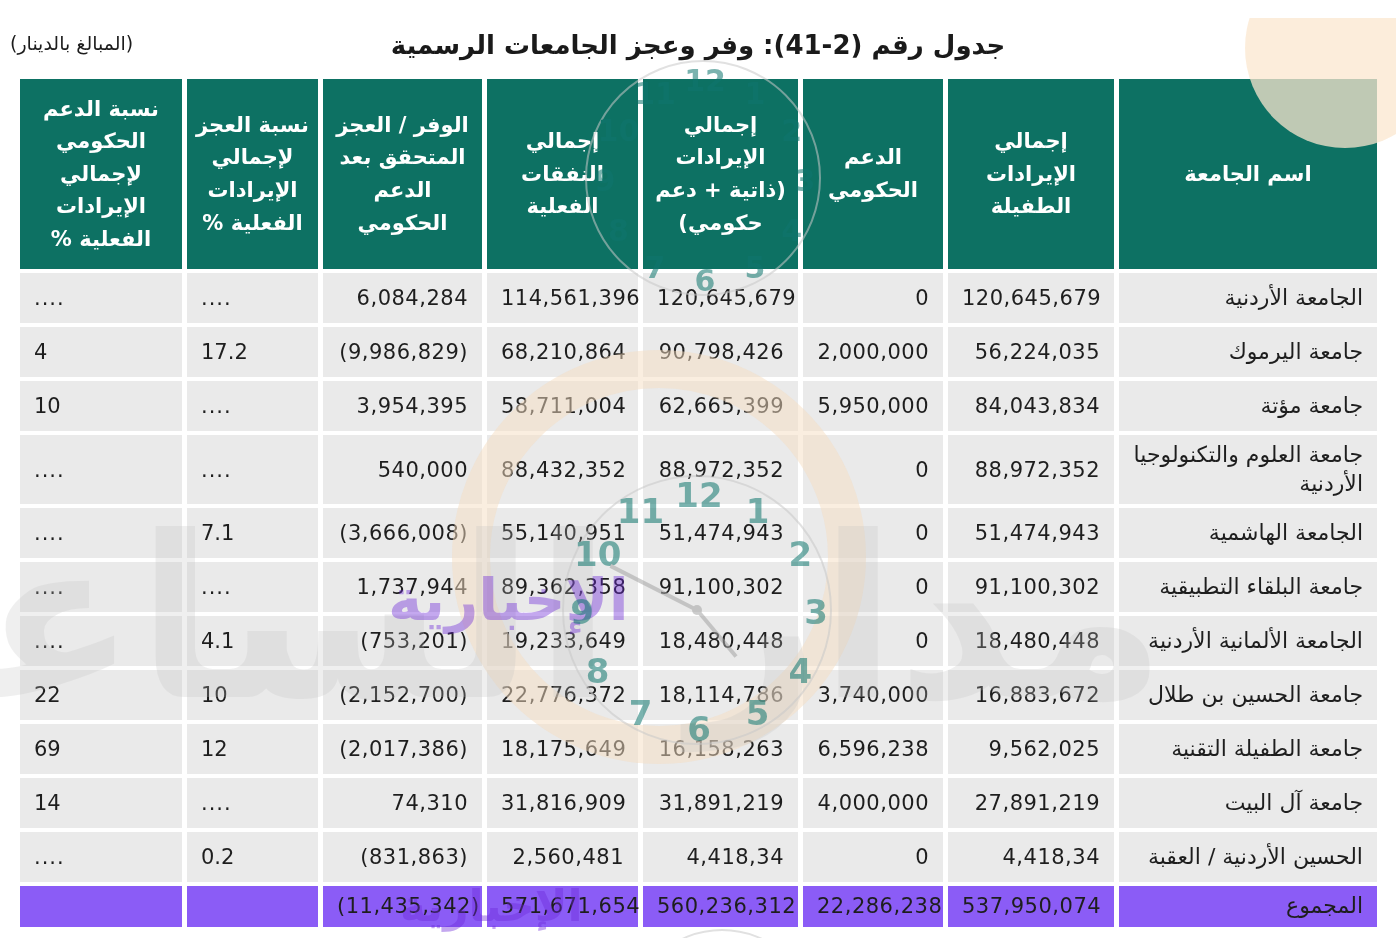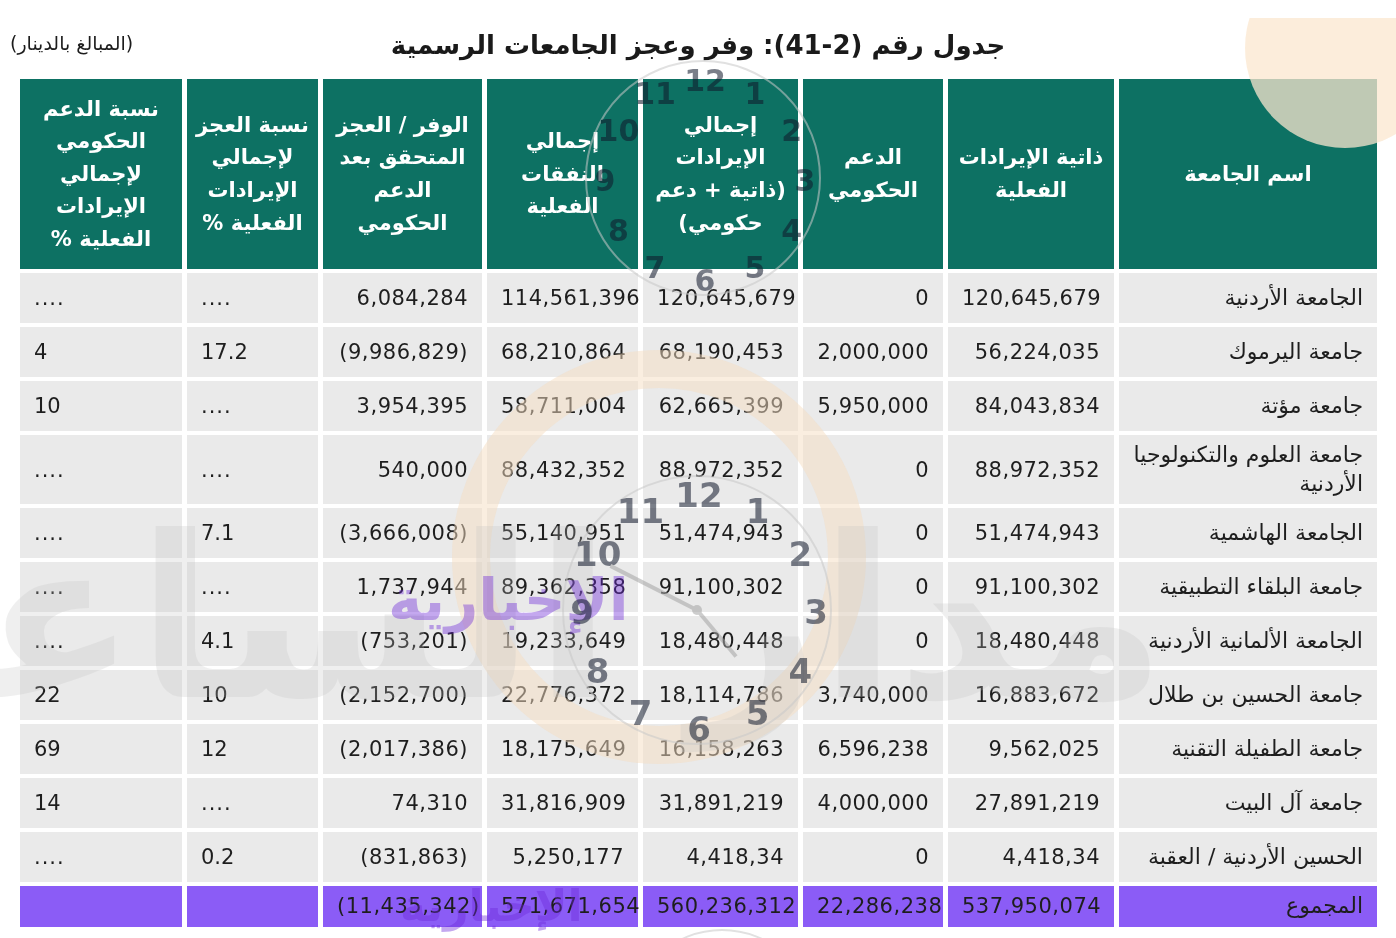--- a/index.html
+++ b/index.html
@@ -24,21 +24,21 @@
   tbody tr.total-row td { background:#8b5cf6; height:40px; }
   
   .dots { letter-spacing:1px; }
 
   
   .watermark { position:absolute; inset:0; z-index:3; pointer-events:none; }
   .wm-ring { position:absolute; border-radius:50%; border:38px solid #f6ddc2; opacity:.5; }
   .wm-blob { position:absolute; border-radius:50%; background:#fbe7cf; opacity:.75; }
   .wm-strip { position:absolute; background:#f0c060; opacity:.6; border-radius:4px; }
   .clock { position:absolute; border-radius:50%; border:2px solid #c9c9c9; opacity:.55; }
-  .clock .num { position:absolute; transform:translate(-50%,-50%); color:#0f172a; font-weight:bold; }
+  .clock .num { position:absolute; transform:translate(-50%,-50%); color:#0f766e; font-weight:bold; }
   .clock .hand { position:absolute; left:50%; top:50%; width:4px; background:#a5a5a5; transform-origin:50% 100%; }
   .clock .pin { position:absolute; left:50%; top:50%; width:10px; height:10px; margin:-5px 0 0 -5px; border-radius:50%; background:#a5a5a5; }
   .wm-text-main { position:absolute; font-size:225px; font-weight:bold; color:#c2c2c2; opacity:.25; white-space:nowrap; direction:rtl; }
   .wm-text-sub { position:absolute; font-size:58px; font-weight:bold; color:#6d28d9; opacity:.4; white-space:nowrap; direction:rtl; }
 </style>
 </head>
 <body>
 
 <div class="page">
 
@@ -54,21 +54,21 @@
         <col class="c-sup">
         <col class="c-revt">
       <col class="c-exp">
         <col class="c-sur">
         <col class="c-def">
         <col class="c-supp">
     </colgroup>
     <thead>
       <tr>
         <th>اسم الجامعة</th>
-        <th>ذاتية الإيرادات الفعلية</th>
+        <th>إجمالي الإيرادات الطفيلة</th>
         <th>الدعم الحكومي</th>
         <th>إجمالي الإيرادات (ذاتية + دعم حكومي)</th>
         <th>إجمالي النفقات الفعلية</th>
         <th>الوفر / العجز المتحقق بعد الدعم الحكومي</th>
         <th>نسبة العجز لإجمالي الإيرادات الفعلية %</th>
         <th>نسبة الدعم الحكومي لإجمالي الإيرادات الفعلية %</th>
       </tr>
     </thead>
     <tbody>
         <tr>
@@ -78,21 +78,21 @@
           <td class="val-cell">120,645,679</td>
           <td class="val-cell">114,561,396</td>
           <td class="val-cell">6,084,284</td>
           <td class="pct-cell dots">....</td>
           <td class="pct-cell dots">....</td>
         </tr>
         <tr>
           <td class="name-cell">جامعة اليرموك</td>
           <td class="val-cell">56,224,035</td>
           <td class="val-cell">2,000,000</td>
-          <td class="val-cell">68,190,453</td>
+          <td class="val-cell">90,798,426</td>
           <td class="val-cell">68,210,864</td>
           <td class="val-cell">(9,986,829)</td>
           <td class="pct-cell">17.2</td>
           <td class="pct-cell">4</td>
         </tr>
         <tr>
           <td class="name-cell">جامعة مؤتة</td>
           <td class="val-cell">84,043,834</td>
           <td class="val-cell">5,950,000</td>
           <td class="val-cell">62,665,399</td>
@@ -169,21 +169,21 @@
           <td class="val-cell">31,816,909</td>
           <td class="val-cell">74,310</td>
           <td class="pct-cell dots">....</td>
           <td class="pct-cell">14</td>
         </tr>
         <tr>
           <td class="name-cell">الحسين الأردنية / العقبة</td>
           <td class="val-cell">4,418,34</td>
           <td class="val-cell">0</td>
           <td class="val-cell">4,418,34</td>
-          <td class="val-cell">5,250,177</td>
+          <td class="val-cell">2,560,481</td>
           <td class="val-cell">(831,863)</td>
           <td class="pct-cell">0.2</td>
           <td class="pct-cell dots">....</td>
         </tr>
         <tr class="total-row">
           <td class="name-cell">المجموع</td>
           <td class="val-cell">537,950,074</td>
           <td class="val-cell">22,286,238</td>
           <td class="val-cell">560,236,312</td>
           <td class="val-cell">571,671,654</td>

